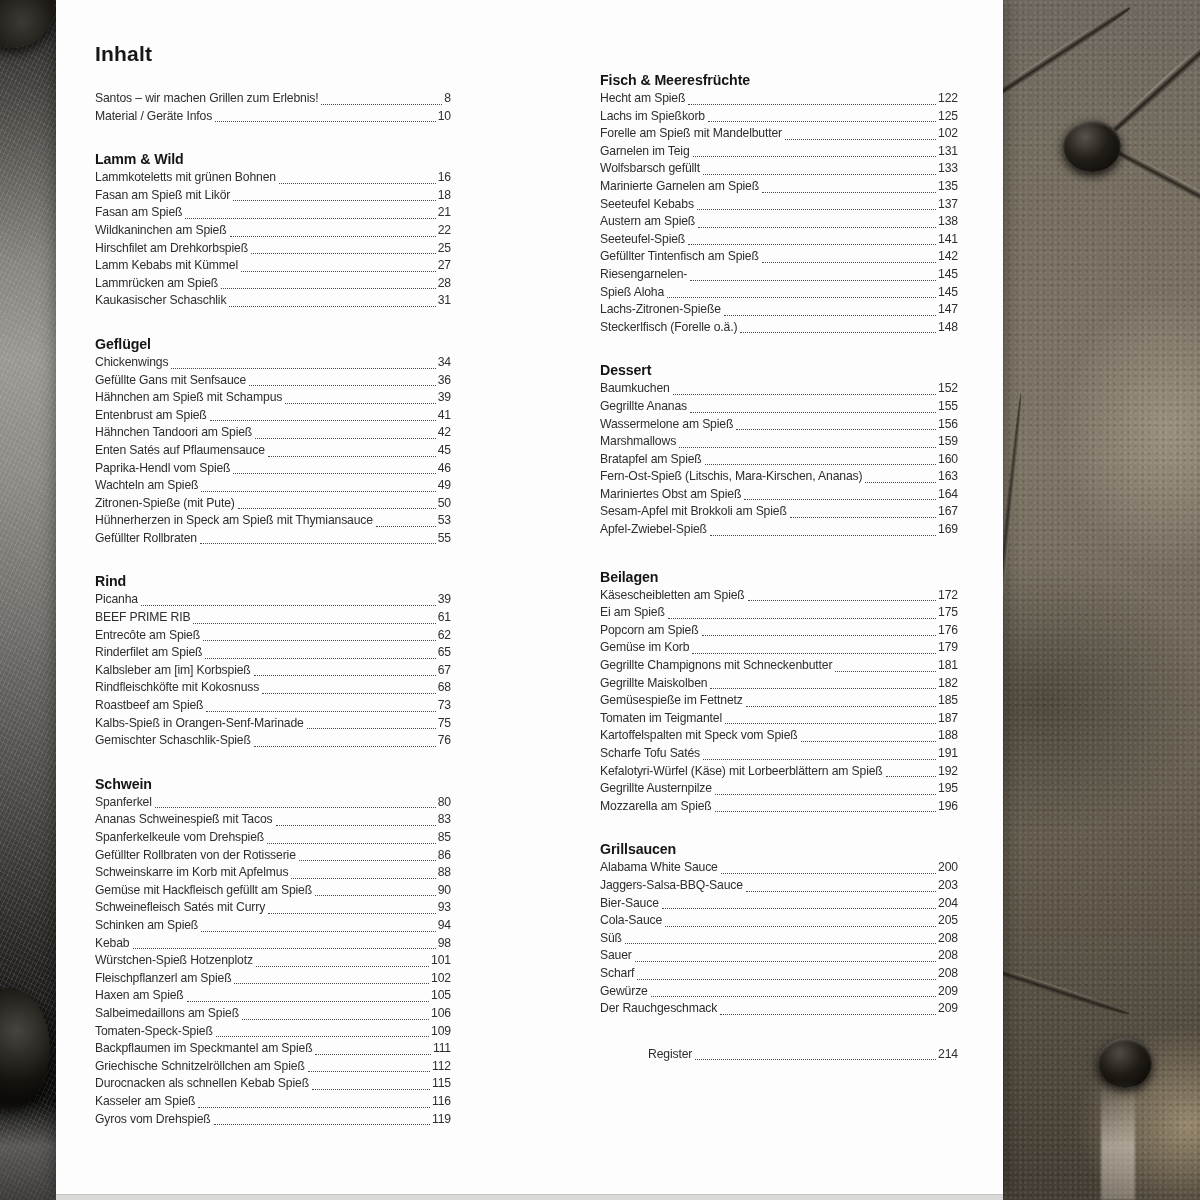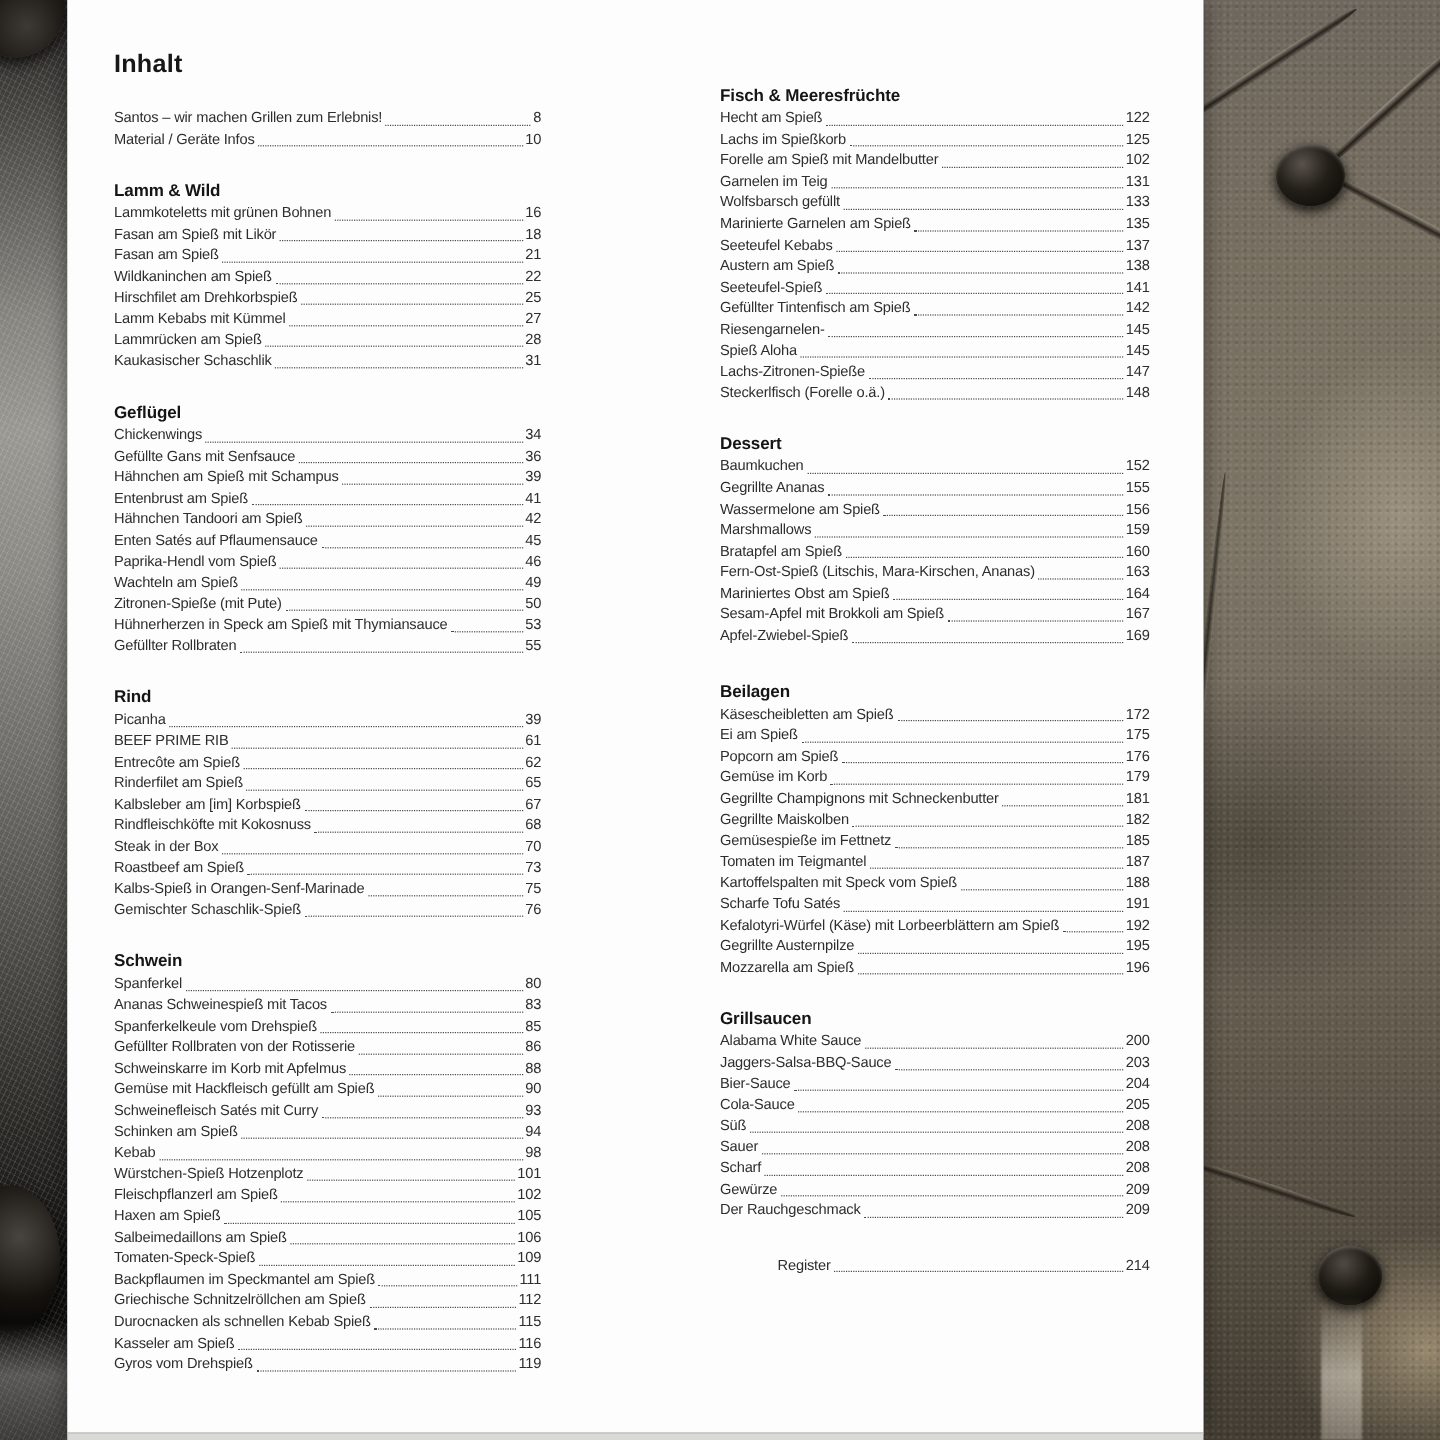--- a/index.html
+++ b/index.html
@@ -283,25 +283,20 @@
           <span class="label">Kalbsleber am [im] Korbspieß</span>
           <span class="leader"></span>
           <span class="num">67</span>
         </div>
         <div class="row">
           <span class="label">Rindfleischköfte mit Kokosnuss</span>
           <span class="leader"></span>
           <span class="num">68</span>
         </div>
         <div class="row">
-          <span class="label">Steak in der Box</span>
-          <span class="leader"></span>
-          <span class="num">70</span>
-        </div>
-        <div class="row">
           <span class="label">Roastbeef am Spieß</span>
           <span class="leader"></span>
           <span class="num">73</span>
         </div>
         <div class="row">
           <span class="label">Kalbs-Spieß in Orangen-Senf-Marinade</span>
           <span class="leader"></span>
           <span class="num">75</span>
         </div>
         <div class="row">

